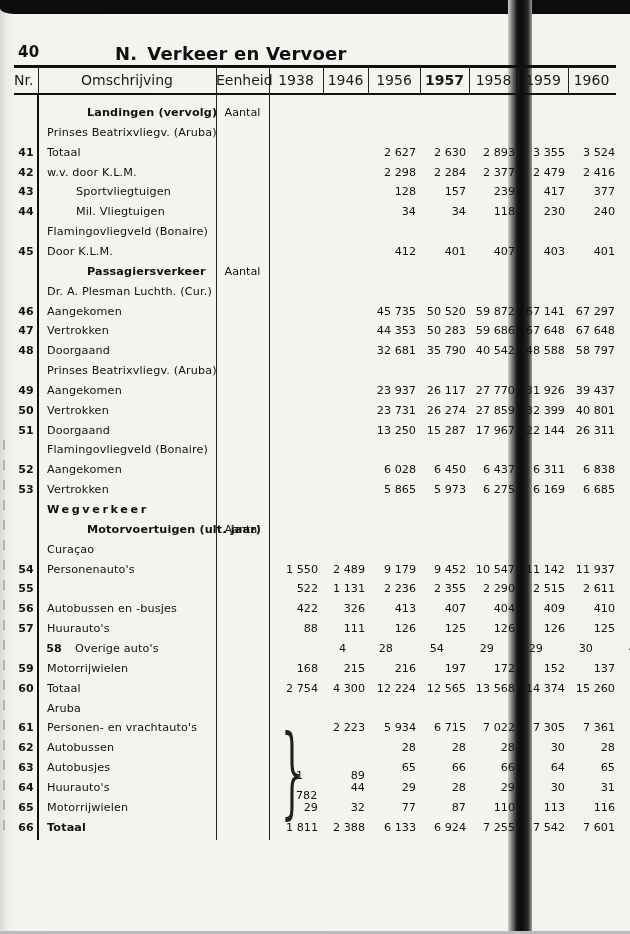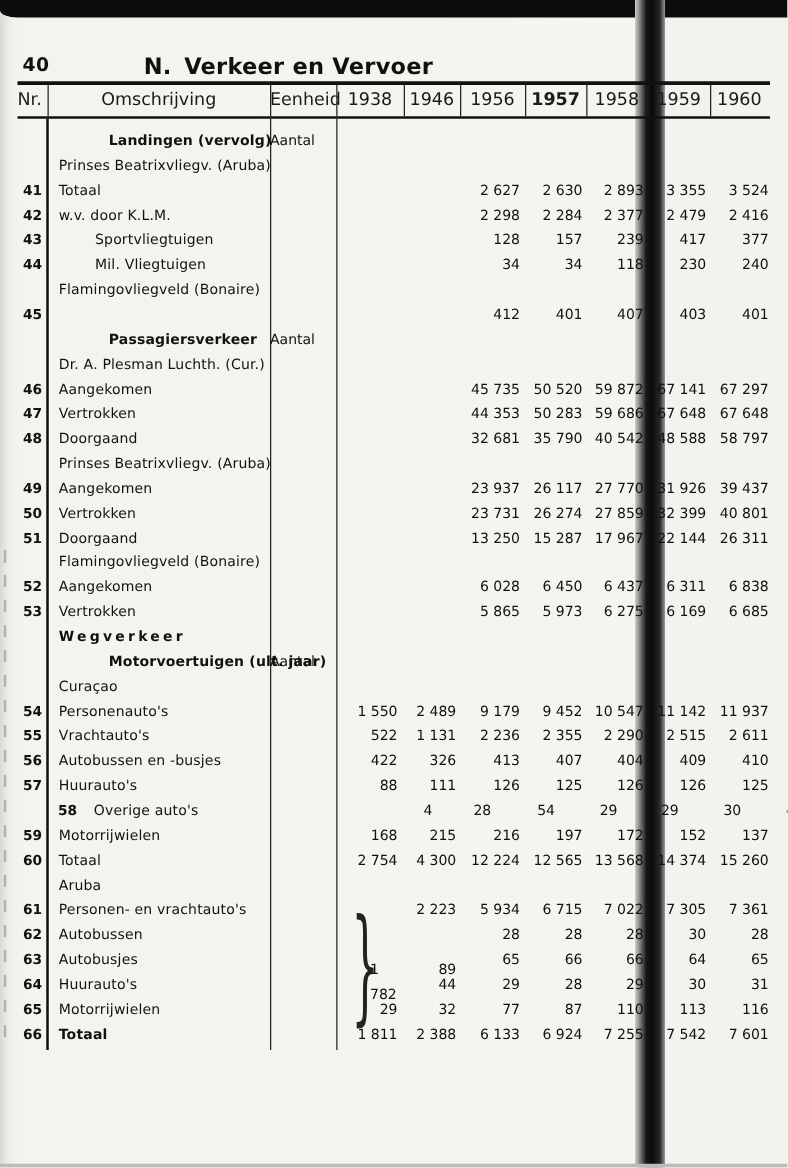--- a/index.html
+++ b/index.html
@@ -53,21 +53,21 @@
   }
   .row .nr {
     position:absolute; left:14px; width:24px; text-align:center; font-weight:bold; font-size:11px;
   }
   .row .desc {
     position:absolute; left:47px; width:168px; white-space:nowrap; letter-spacing:.15px;
   }
   .row .desc.indent { left:76px; }
   .row .desc.bold { font-weight:bold;margin-left:40px; }
   .row .desc.spaced { letter-spacing:2.6px; font-weight:bold; }
-  .row .unit { position:absolute; left:216px; width:53px; }
+  .row .unit { position:absolute; left:216px; width:53px; text-align:center; }
   .row .v { position:absolute; text-align:right; white-space:nowrap; }
   .v.c1938 { left:269px; width:49px; }
   .v.c1946 { left:323px; width:42px; }
   .v.c1956 { left:368px; width:48px; }
   .v.c1957 { left:420px; width:46px; }
   .v.c1958 { left:469px; width:46px; }
   .v.c1959 { left:518px; width:47px; }
   .v.c1960 { left:568px; width:47px; }
   .row.total .desc, .row.total .nr { font-weight:bold; }
 
@@ -208,20 +208,21 @@
           <span class="v c1938"></span>
           <span class="v c1946"></span>
           <span class="v c1956"></span>
           <span class="v c1957"></span>
           <span class="v c1958"></span>
           <span class="v c1959"></span>
           <span class="v c1960"></span>
         </div>
         <div class="row" style="top: 241.95px;">
           <span class="nr">45</span>
+          <span class="desc">Door K.L.M.</span>
           <span class="unit"></span>
           <span class="v c1938"></span>
           <span class="v c1946"></span>
           <span class="v c1956">412</span>
           <span class="v c1957">401</span>
           <span class="v c1958">407</span>
           <span class="v c1959">403</span>
           <span class="v c1960">401</span>
         </div>
         <div class="row" style="top: 261.8px;">
@@ -411,21 +412,20 @@
           <span class="v c1938">1 550</span>
           <span class="v c1946">2 489</span>
           <span class="v c1956">9 179</span>
           <span class="v c1957">9 452</span>
           <span class="v c1958">10 547</span>
           <span class="v c1959">11 142</span>
           <span class="v c1960">11 937</span>
         </div>
         <div class="row" style="top: 579.4px;">
           <span class="nr">55</span>
-          <span class="desc">Vrachtauto's</span>
           <span class="unit"></span>
           <span class="v c1938">522</span>
           <span class="v c1946">1 131</span>
           <span class="v c1956">2 236</span>
           <span class="v c1957">2 355</span>
           <span class="v c1958">2 290</span>
           <span class="v c1959">2 515</span>
           <span class="v c1960">2 611</span>
         </div>
         <div class="row" style="top: 599.25px;">

